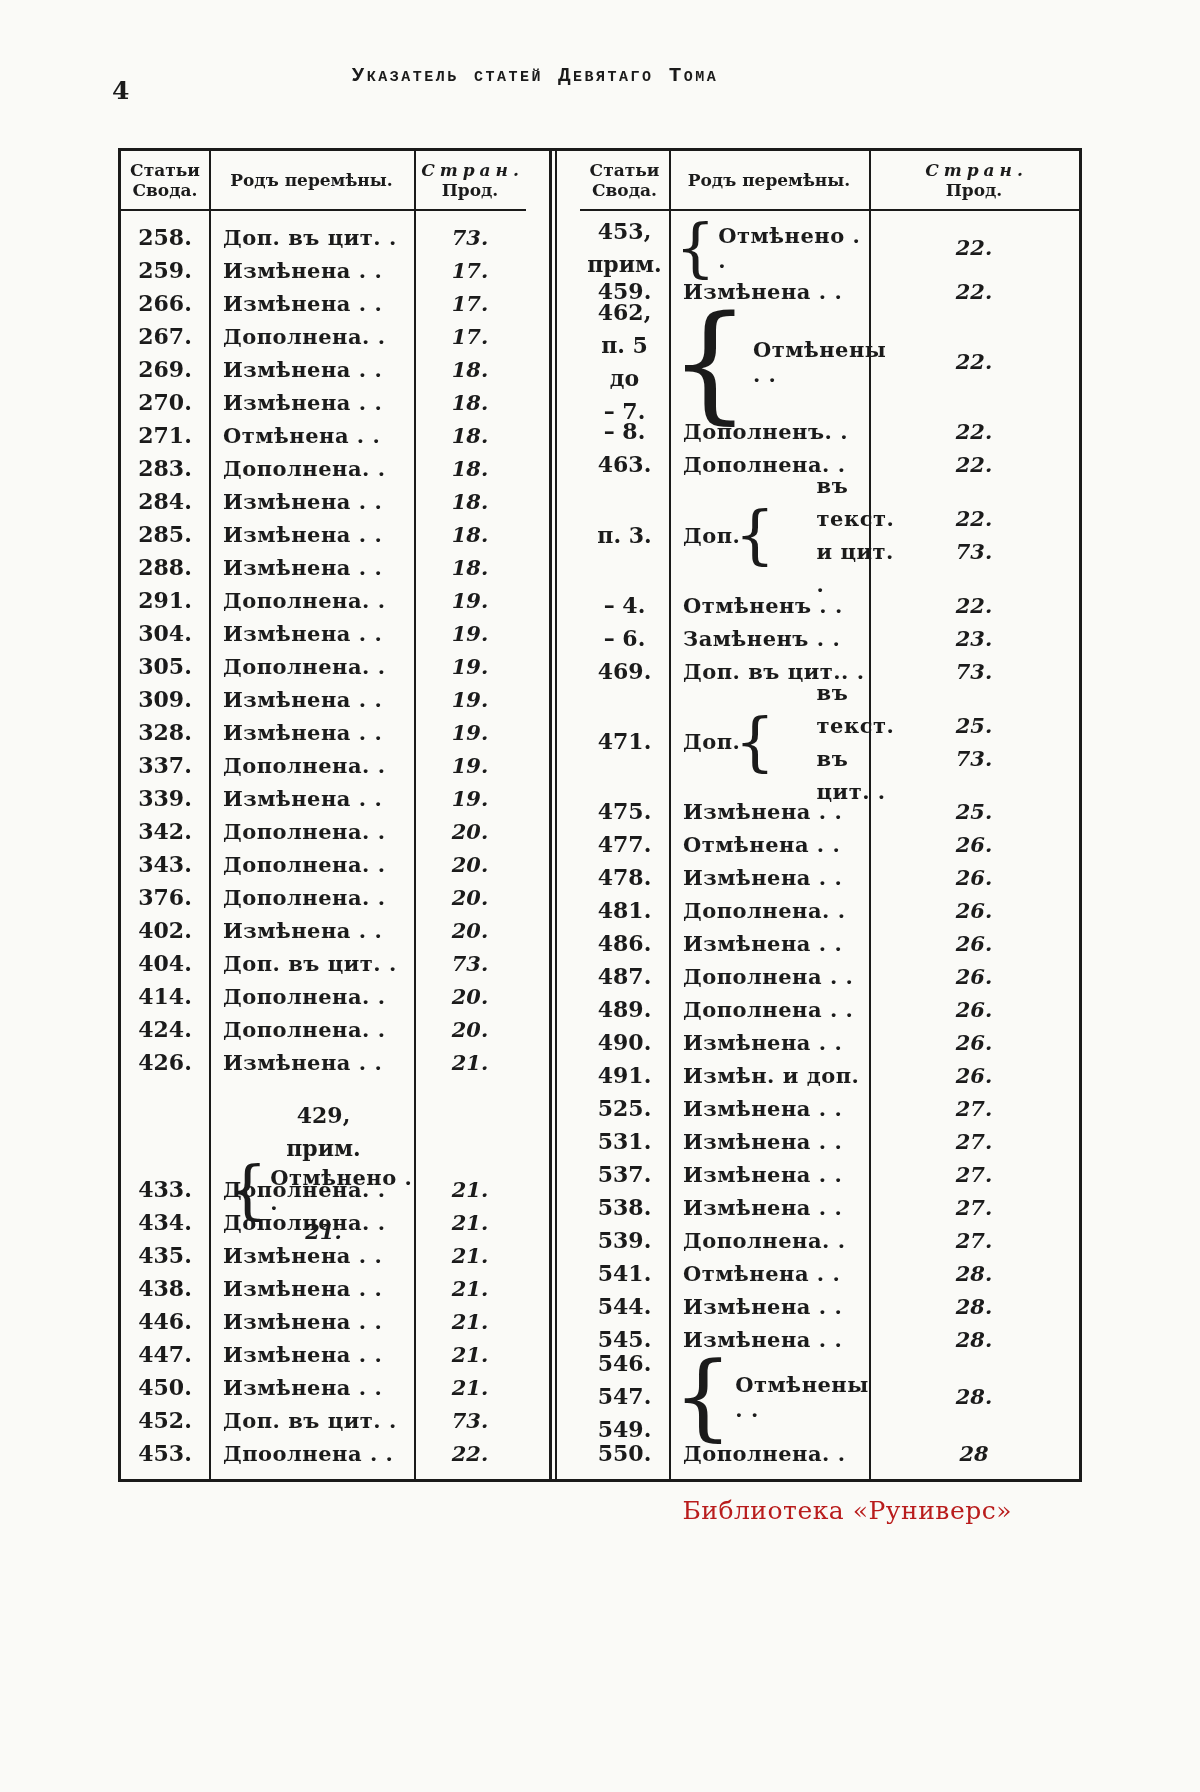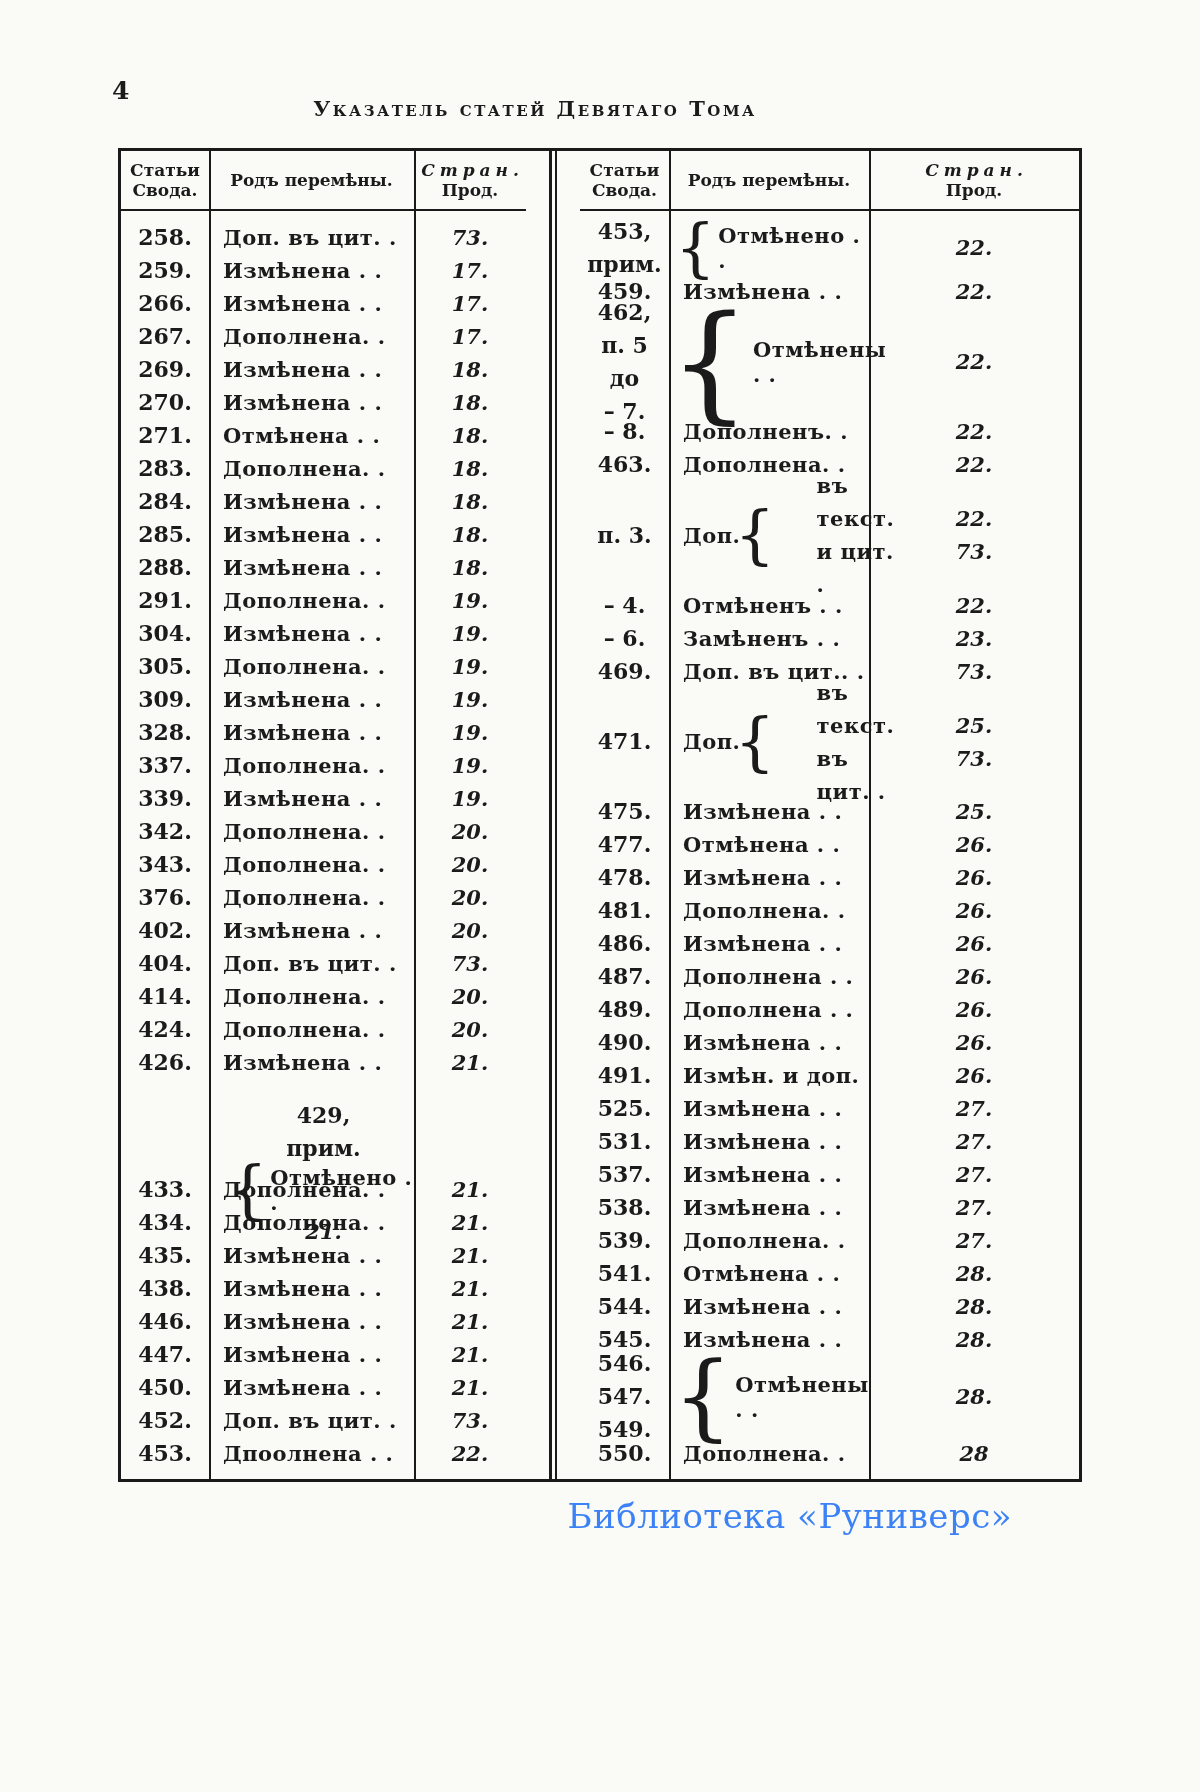--- a/index.html
+++ b/index.html
@@ -9,23 +9,23 @@
     font-family:"DejaVu Serif","Liberation Serif",serif;
     color:#1b1b1b;
     position:relative;
     overflow:hidden;
   }
   .pageno {
     position:absolute; left:112px; top:76px;
     font-size:25px; font-weight:700;
   }
   .title {
-    position:absolute; left:140px; top:96px; width:790px;
+    position:absolute; left:140px; top:64px; width:790px;
     text-align:center; font-size:21px; font-weight:700;
-    font-variant:small-caps; letter-spacing:2.5px;
+    font-variant:small-caps; letter-spacing:2.5px;font-family:Liberation Mono, monospace;
   }
   .table {
     position:absolute; left:118px; top:148px; width:964px; height:1334px;
     border:3px solid #1a1a1a;
     display:flex;
     gap:23px;
   }
   .half { position:relative; display:flex; flex-direction:column; }
   .half.left  { width:405px; }
   .half.right { flex:1; }
@@ -76,21 +76,21 @@
   }
   .brace.h1, .brace.h2 { font-size:64px; }
   .brace.h3 { font-size:94px; margin-left:-10px; }
   .brace.h4 { font-size:128px; margin-left:-14px; }
   .prefix { margin-right:2px; }
   .stack { display:flex; flex-direction:column;margin-left:39px; }
   .stack .line { text-align:left; }
   .half.left .brace-row { padding:20px 0;flex-direction:column; }
   .watermark {
     position:absolute; top:1496px; right:188px;
-    font-size:34px; color:#3b82f6; font-weight:400; letter-spacing:0.5px;
+    font-size:25px; color:#b91c1c; font-weight:400; letter-spacing:0.5px;
   }
 </style>
 </head>
 <body>
 
 <div class="pageno">4</div>
 <div class="title">Указатель статей Девятаго Тома</div>
 
 <div class="table">
 

